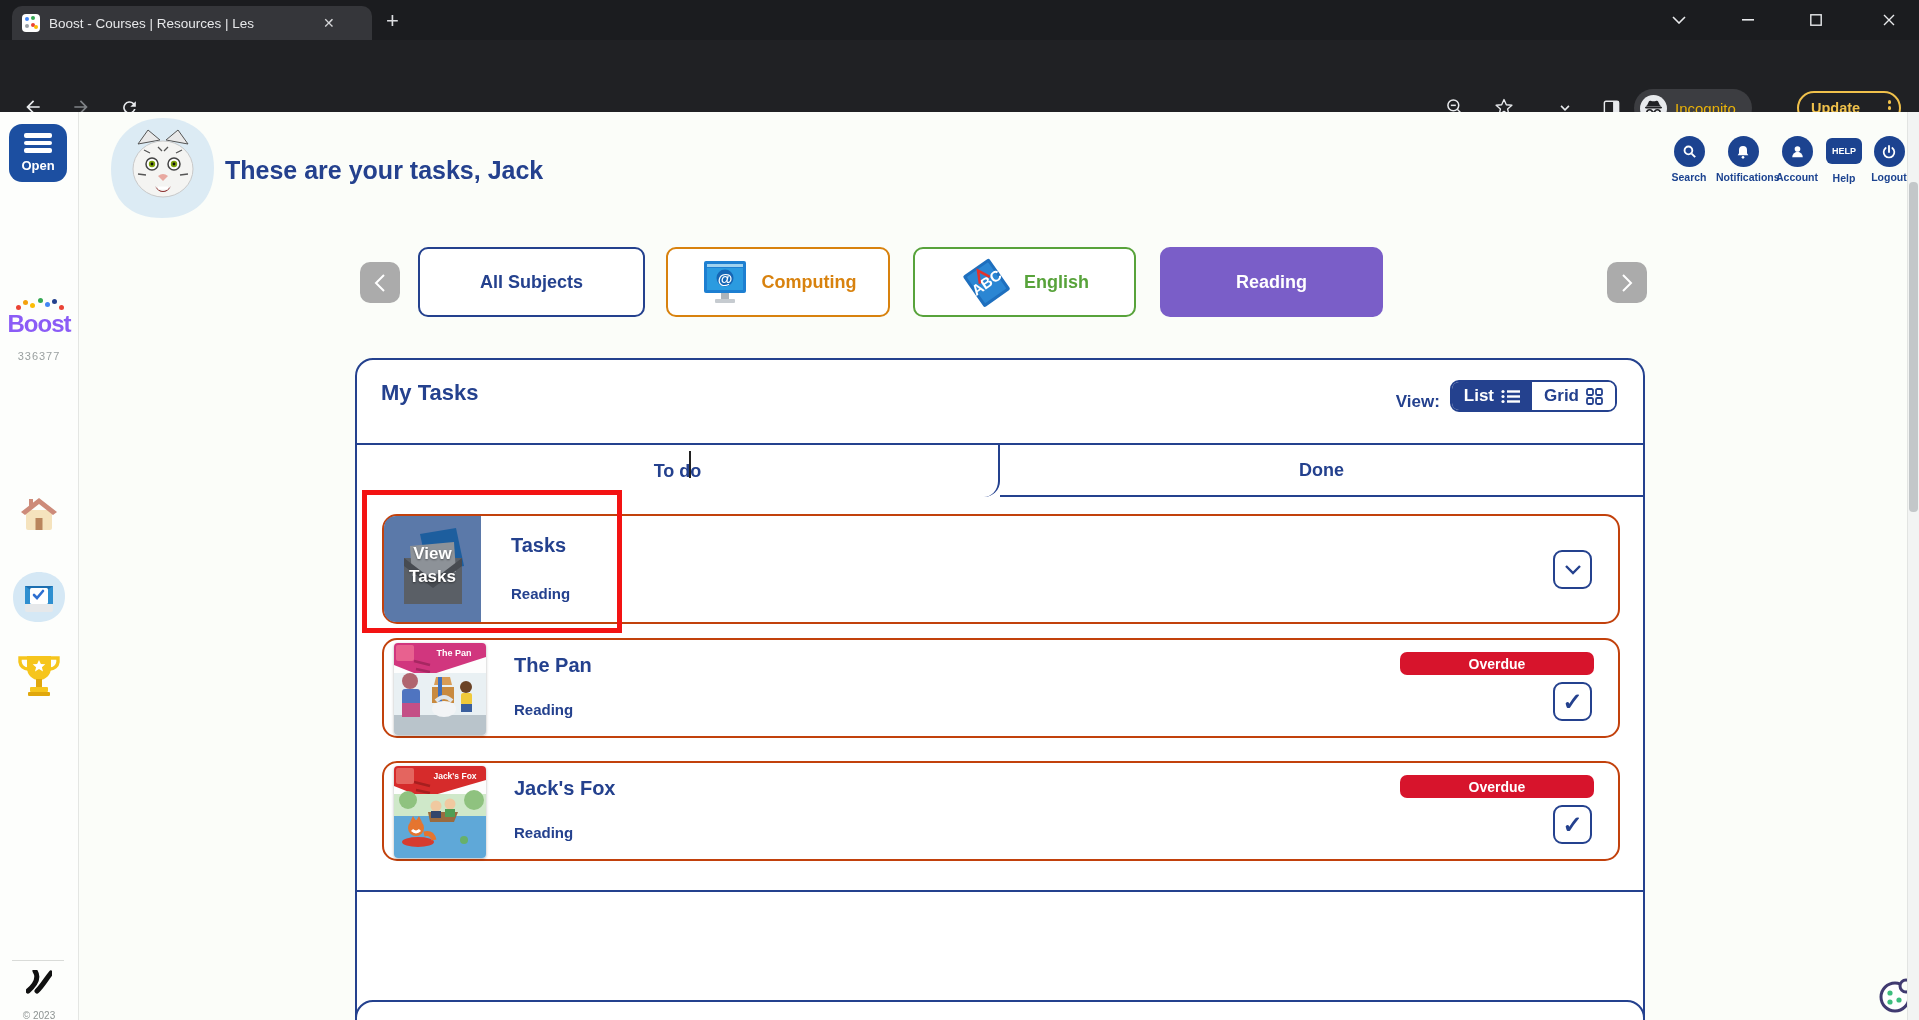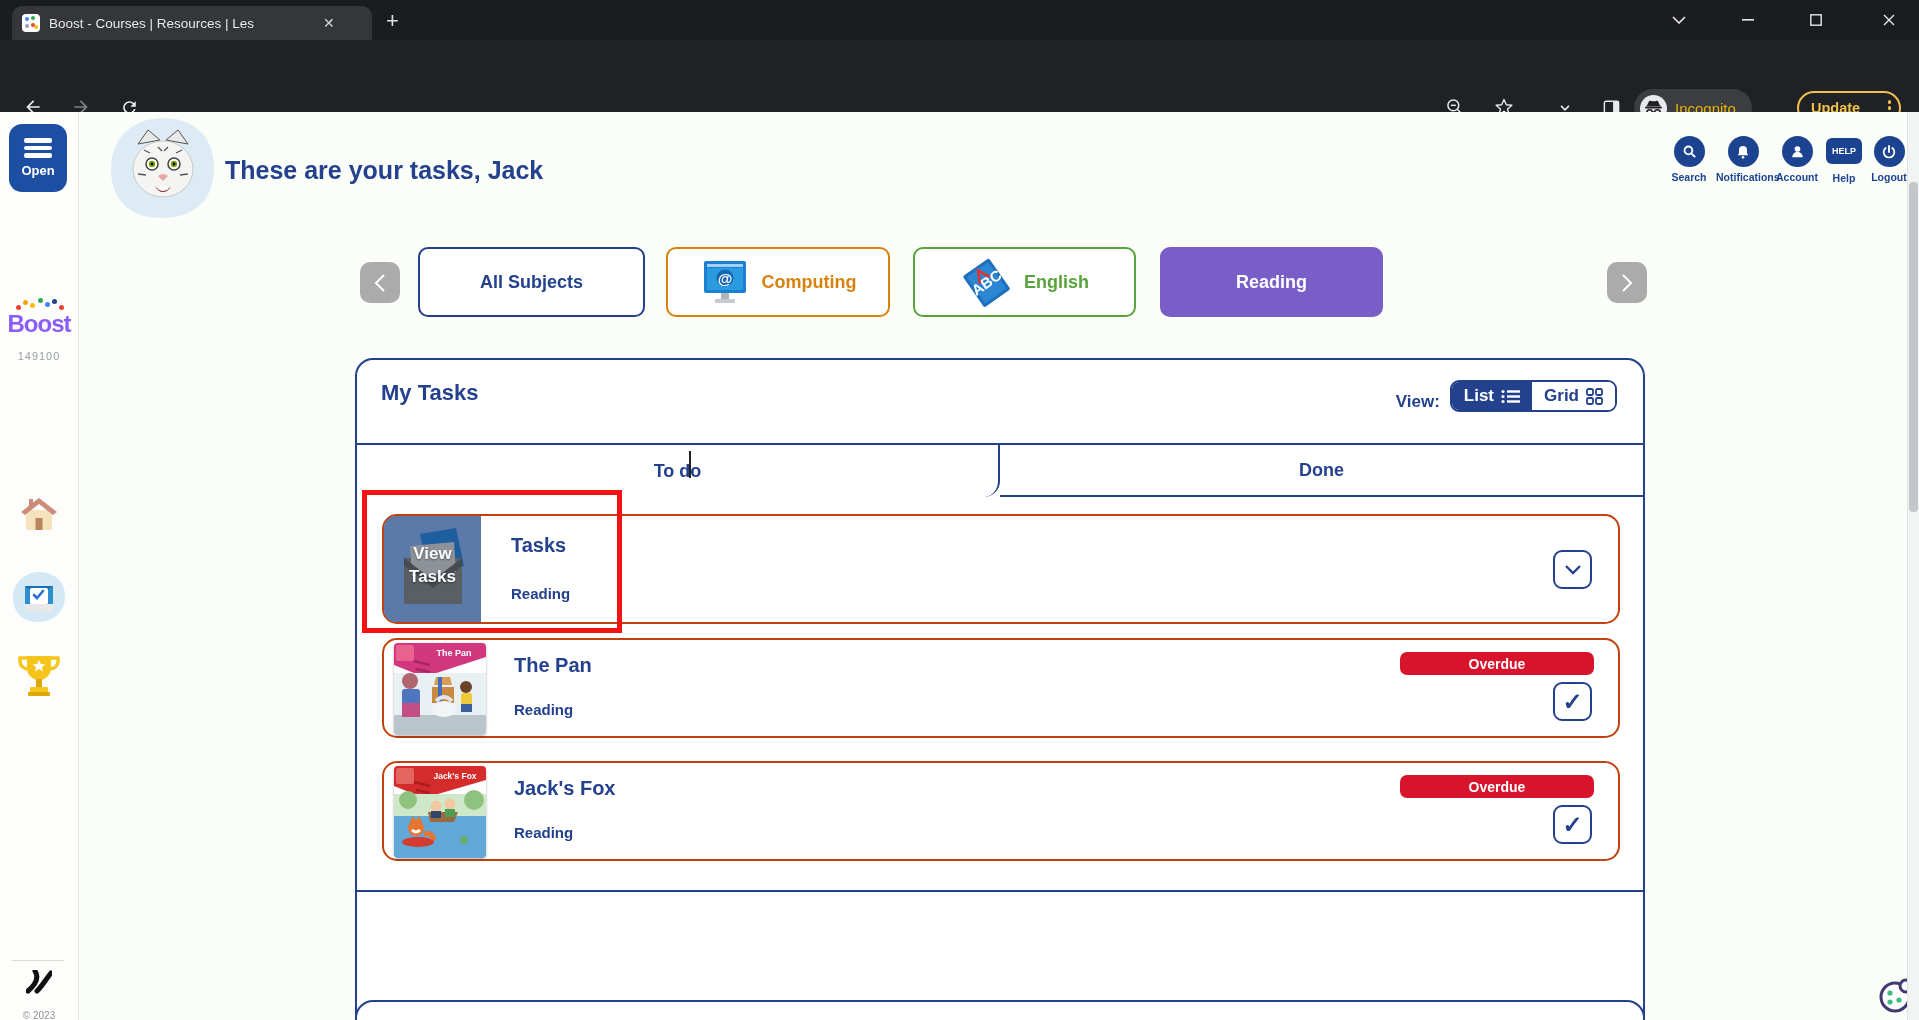--- a/index.html
+++ b/index.html
@@ -27,21 +27,21 @@
       display:flex;align-items:center;padding:0 16px 0 6px;}
   .incog-pill span{color:#eab308;font-size:15px;margin-left:8px;}
   .update-btn{position:absolute;left:1797px;top:51px;width:104px;height:34px;border:2px solid #f0c14b;border-radius:18px;
       display:flex;align-items:center;justify-content:space-between;box-sizing:border-box;padding:0 8px 0 12px;}
   .update-btn b{color:#f0c14b;font-size:14.5px;font-weight:700;}
   .kebab{display:flex;flex-direction:column;gap:2.5px;}
   .kebab i{width:3.5px;height:3.5px;border-radius:50%;background:#f0c14b;}
   
   .page{position:absolute;left:0;top:112px;width:1919px;height:908px;background:#fbfdf9;}
   .sidebar{position:absolute;left:0;top:0;width:78px;height:908px;background:#fdfefc;border-right:1px solid #e4e6e3;}
-  .open-btn{position:absolute;left:9px;top:12px;width:58px;height:68px;background:#1c4fa1;border-radius:13px;
+  .open-btn{position:absolute;left:9px;top:12px;width:58px;height:58px;background:#1c4fa1;border-radius:13px;
       display:flex;flex-direction:column;align-items:center;justify-content:center;gap:3px;}
   .open-btn .bar{width:28px;height:4.5px;background:#fff;border-radius:2px;}
   .open-btn .lbl{color:#fff;font-weight:700;font-size:13px;margin-top:2px;}
   .boost-logo{position:absolute;left:0;top:84px;width:78px;text-align:center;color:#8b5cf6;font-weight:700;font-size:24px;letter-spacing:-1px;}
   .boost-dots i{position:absolute;width:5px;height:5px;border-radius:50%;}
   .uid{position:absolute;left:0;top:146px;width:78px;text-align:center;color:#9aa0a0;font-size:11px;letter-spacing:1px;}
   .snav{position:absolute;left:0;width:78px;display:flex;justify-content:center;}
   .sfoot-line{position:absolute;left:12px;top:848px;width:52px;height:1px;background:#d9dbd8;}
   .copyright{position:absolute;left:0;top:898px;width:78px;text-align:center;color:#8d9392;font-size:10px;}
   
@@ -204,21 +204,21 @@
       <div class="boost-dots">
         <i class="abs" style="left:16px;top:193px;background:#ea4335"></i>
         <i class="abs" style="left:23px;top:188px;background:#f4a10c"></i>
         <i class="abs" style="left:30px;top:191px;background:#fbbc05"></i>
         <i class="abs" style="left:38px;top:186px;background:#34a853"></i>
         <i class="abs" style="left:45px;top:190px;background:#4285f4"></i>
         <i class="abs" style="left:52px;top:187px;background:#24418e"></i>
         <i class="abs" style="left:59px;top:193px;background:#ea4335"></i>
       </div>
       <div class="boost-logo" style="top:198px;">Boost</div>
-      <div class="uid" style="top:238px;">149100</div>
+      <div class="uid" style="top:238px;">336377</div>
 
       <div class="snav" style="top:382px;">
         <svg width="44" height="40" viewBox="0 0 44 40">
           <rect x="9" y="16" width="26" height="20" rx="2" fill="#f5e3bd"></rect>
           <path d="M4 18 L22 4 L40 18 L36 21 L22 10 L8 21 Z" fill="#cd8b7a"></path>
           <rect x="12" y="5" width="4" height="8" fill="#cd8b7a"></rect>
           <rect x="18.5" y="24" width="7" height="12" fill="#b9855c"></rect>
         </svg>
       </div>
       <div class="snav" style="top:458px;">

